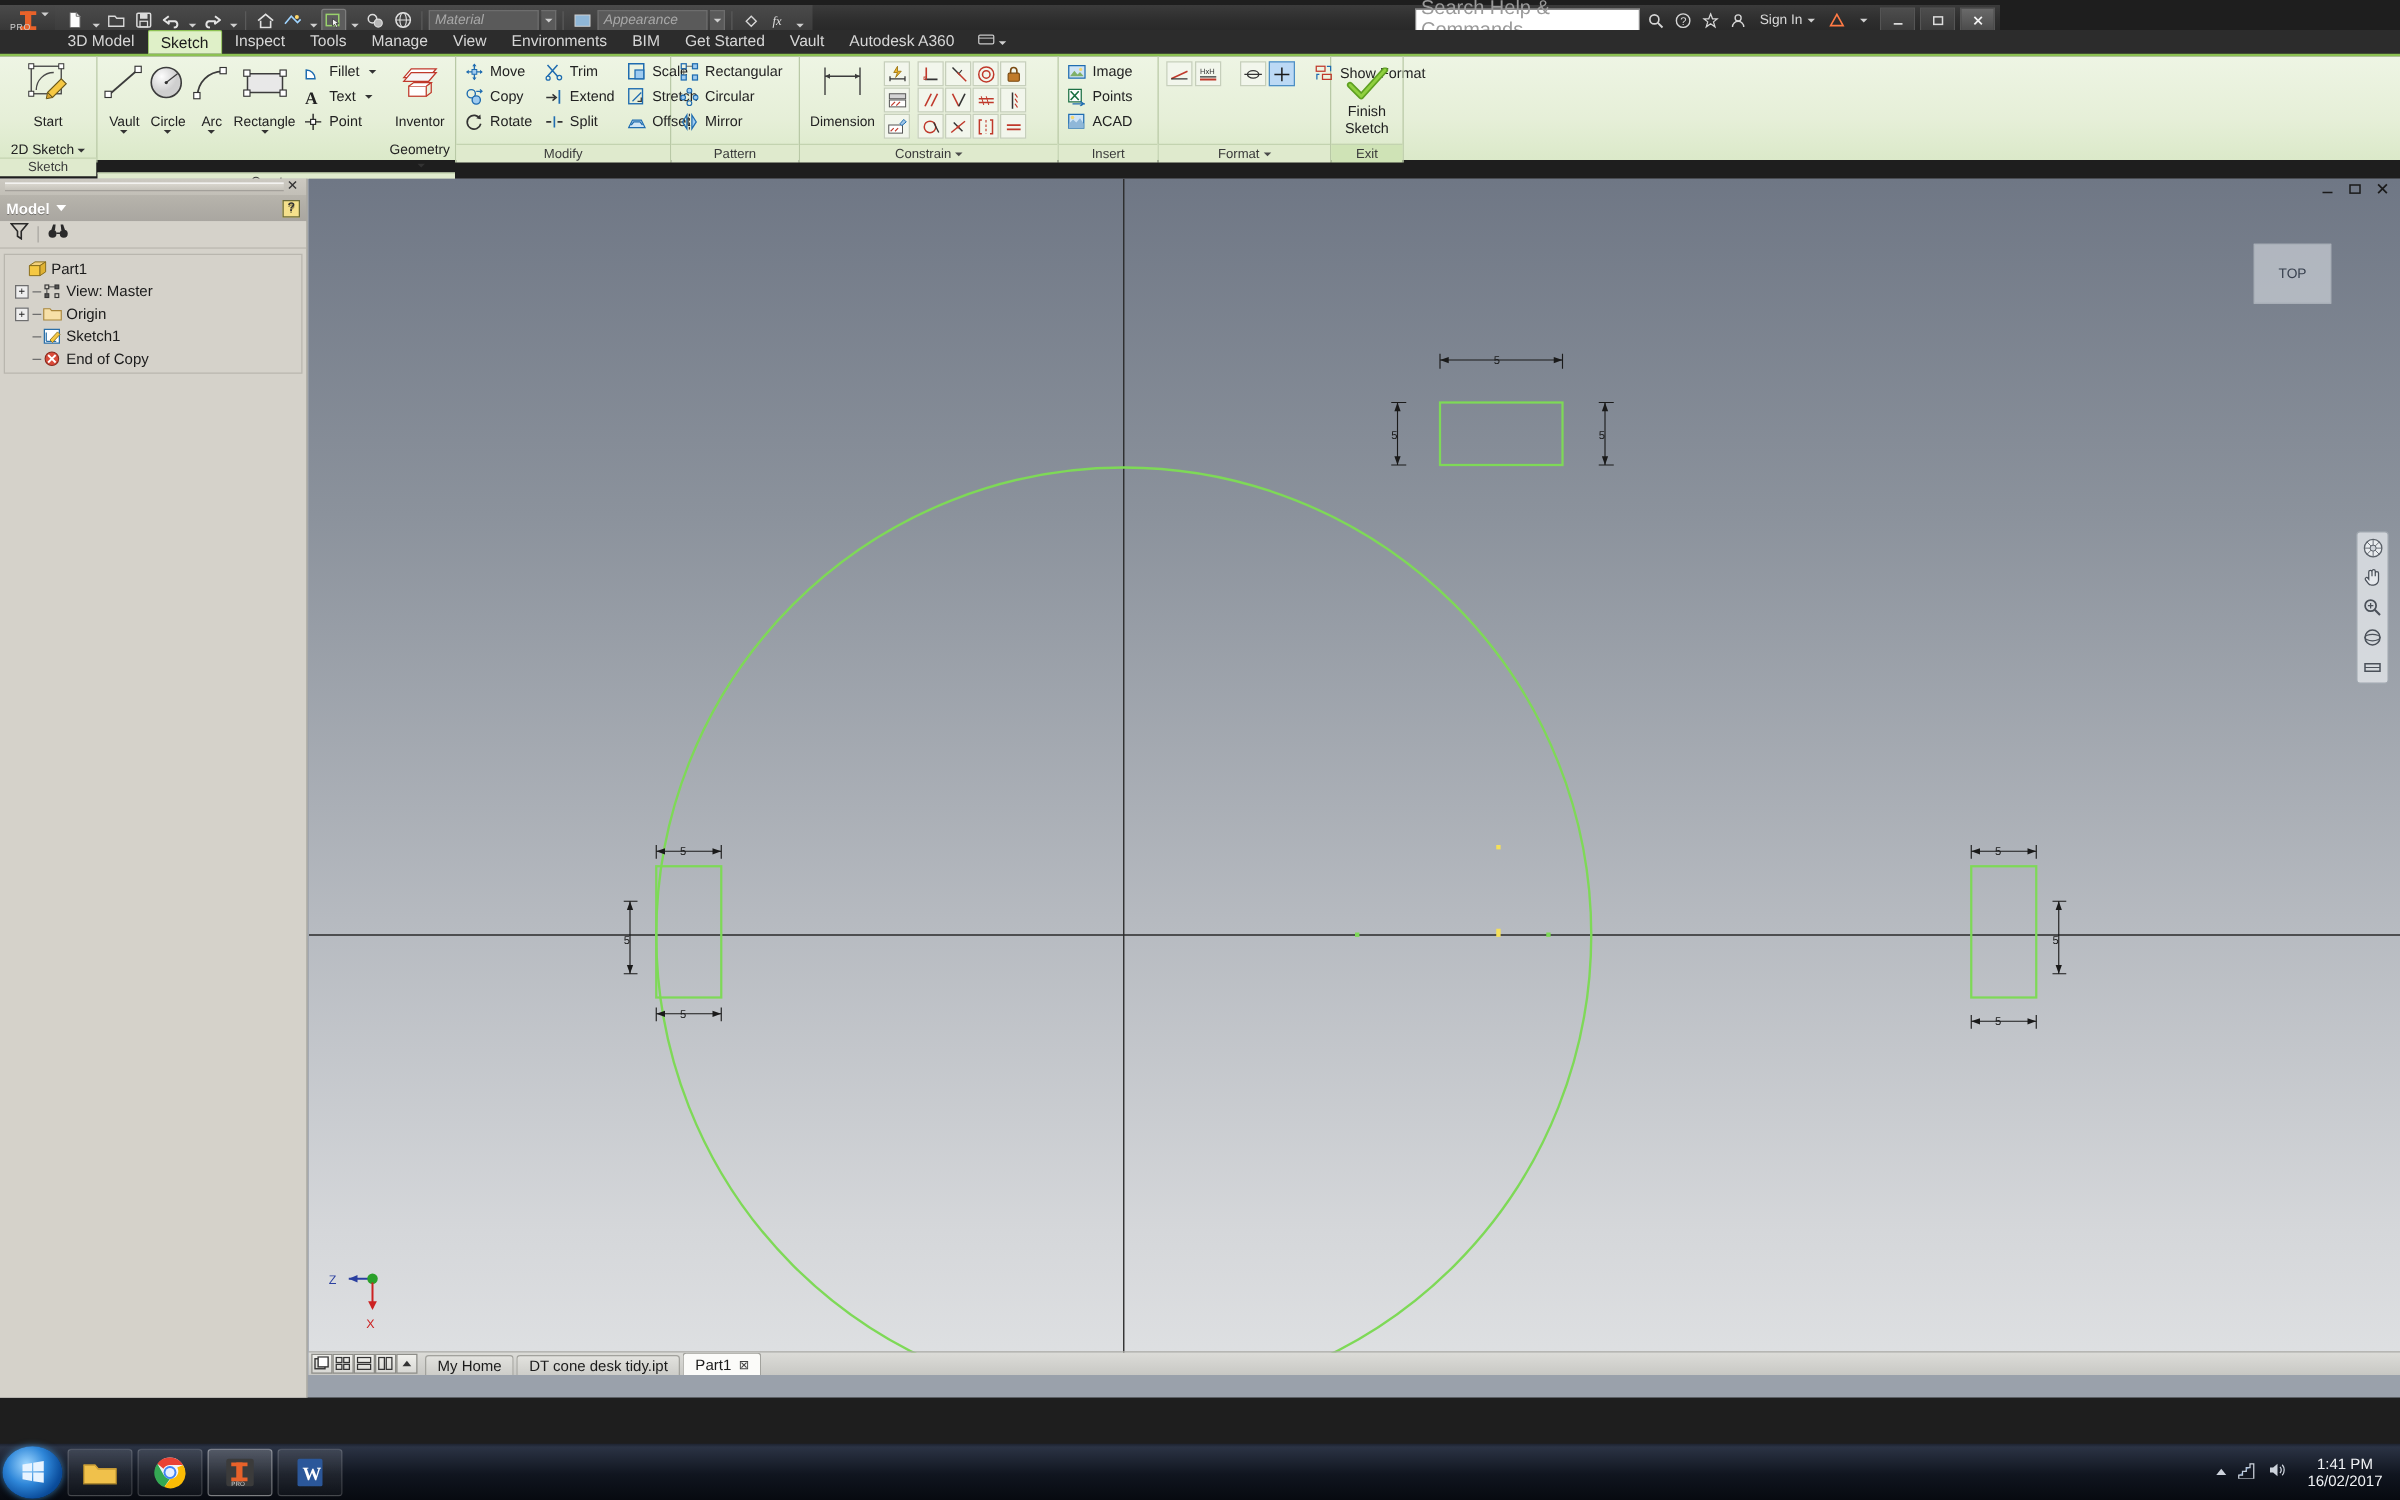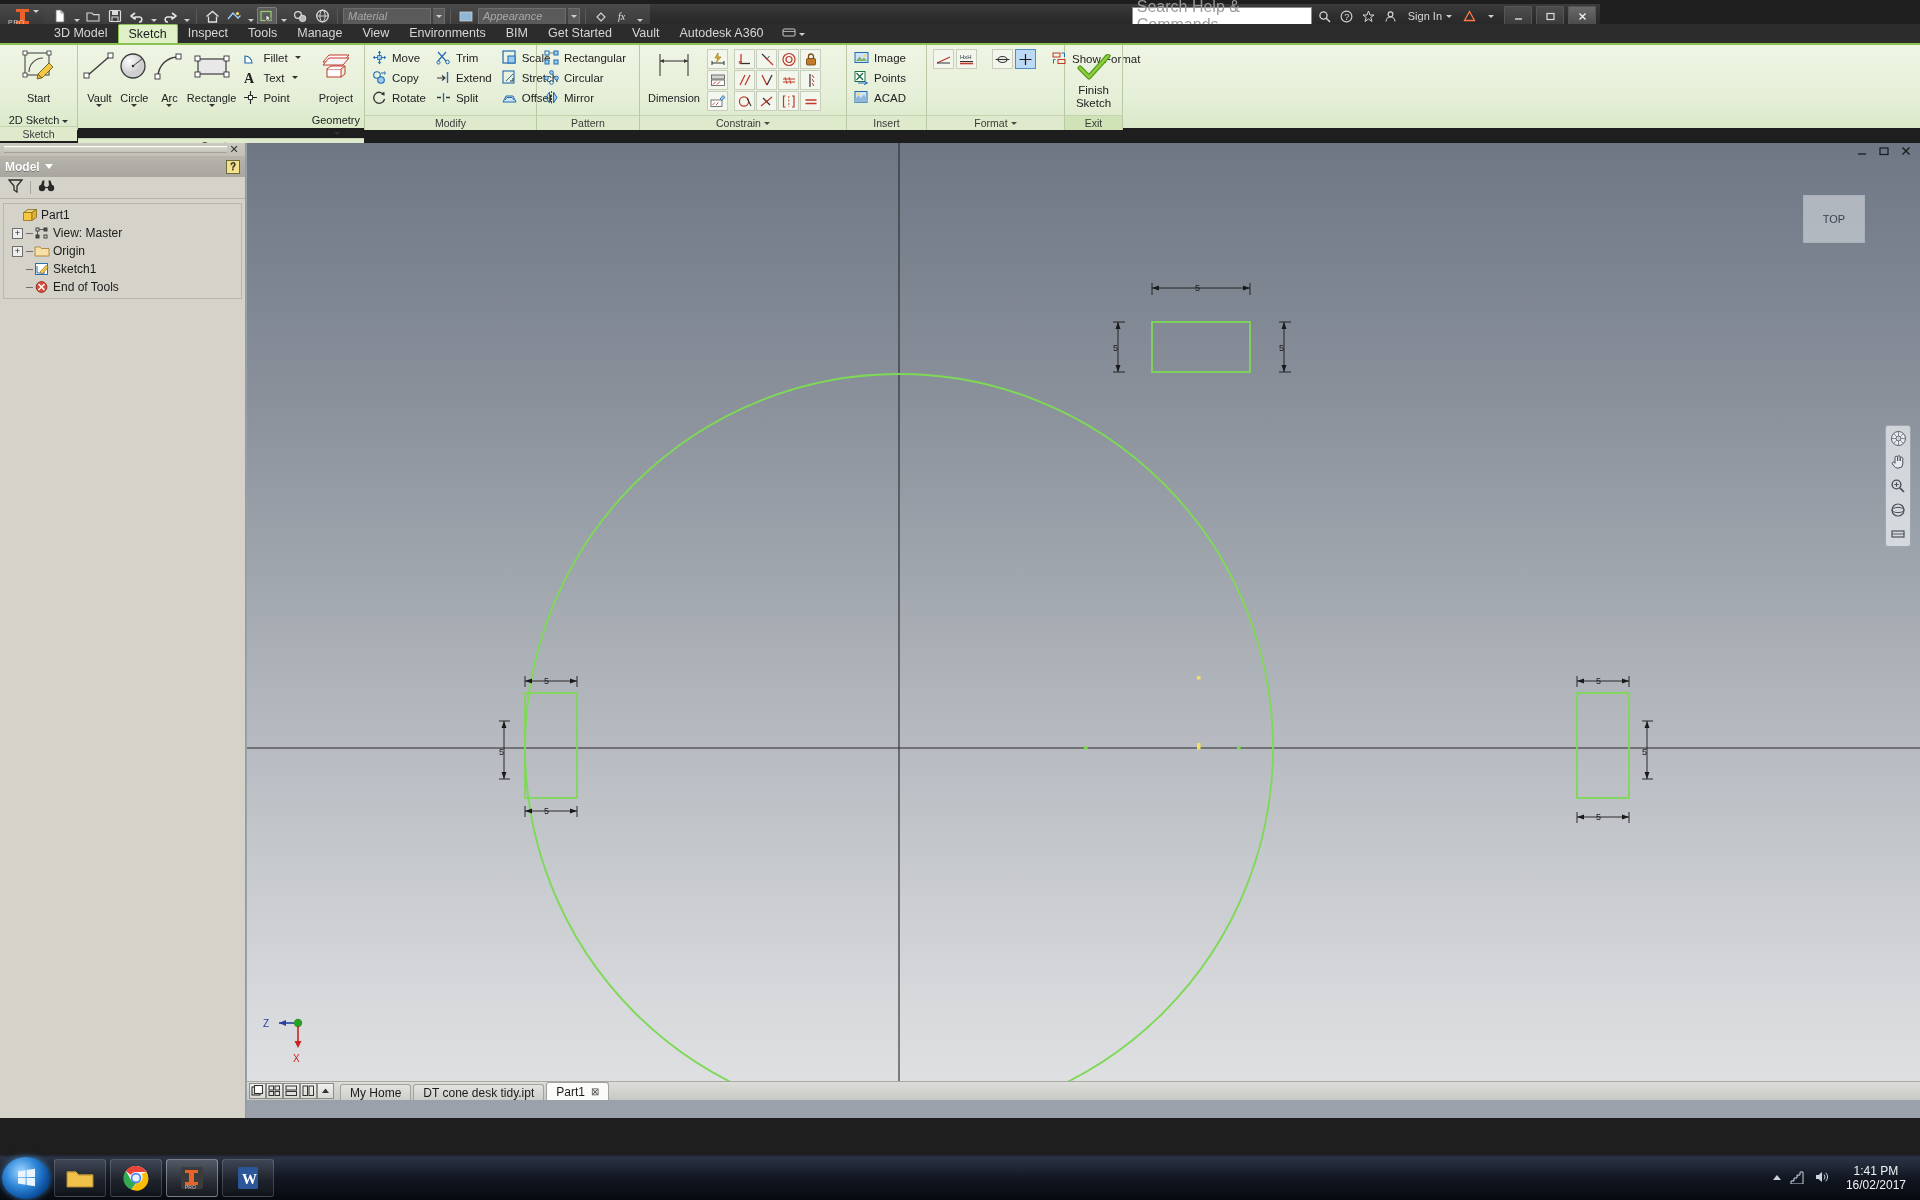--- a/index.html
+++ b/index.html
@@ -550,21 +550,21 @@
       <div class="big-btn" style="width:72px;margin-left:6px">
         <div class="big-icon">
           <svg width="38" height="30" viewBox="0 0 38 30">
             <path d="M12 4 L32 4 L26 11 L6 11 Z" fill="#fff" stroke="#c0392b" stroke-width="1"></path>
             <path d="M12 7 L32 7 L26 14 L6 14 Z" fill="#f5f5f5" stroke="#c0392b" stroke-width="1"></path>
             <rect x="10" y="18" width="14" height="8" fill="#fff" stroke="#c0392b" stroke-width="1"></rect>
             <path d="M10 18 L14 15 L28 15 L24 18" fill="#fff" stroke="#c0392b" stroke-width="1"></path>
             <path d="M24 26 L28 23 L28 15" fill="none" stroke="#c0392b" stroke-width="1"></path>
           </svg>
         </div>
-        <div class="big-lbl">Project</div>
+        <div class="big-lbl">Inventor</div>
         <div class="big-lbl">
           <span>Geometry</span><span class="dd-caret"></span>
         </div>
       </div>
     </div>
     <div class="rpanel-label">
       <span>Create</span>
         <span class="lbl-caret"></span>
     </div>
   </div>
@@ -1031,21 +1031,21 @@
         </div>
         <div class="tnode indent">
           <span class="spacer"></span>
           <span class="dash"></span>
           <span class="tic">
             <svg width="16" height="14" viewBox="0 0 16 14">
                 <circle cx="7.5" cy="7" r="5.4" fill="#d94b3a" stroke="#8c2a1e" stroke-width=".9"></circle>
                 <path d="M4.5 4 L10.5 10 M10.5 4 L4.5 10" stroke="#fff" stroke-width="1.5"></path>
               </svg>
           </span>
-          <span>End of Tools</span>
+          <span>End of Copy</span>
         </div>
       </div>
     </div>
   </div>
 
   <div class="canvas-area">
     <div class="canvas-topbar">
       <span class="cbtn">
         <svg width="12" height="10" viewBox="0 0 12 10">
             <path d="M2 8 h8" stroke="#1a1a1a" stroke-width="1.3"></path>

